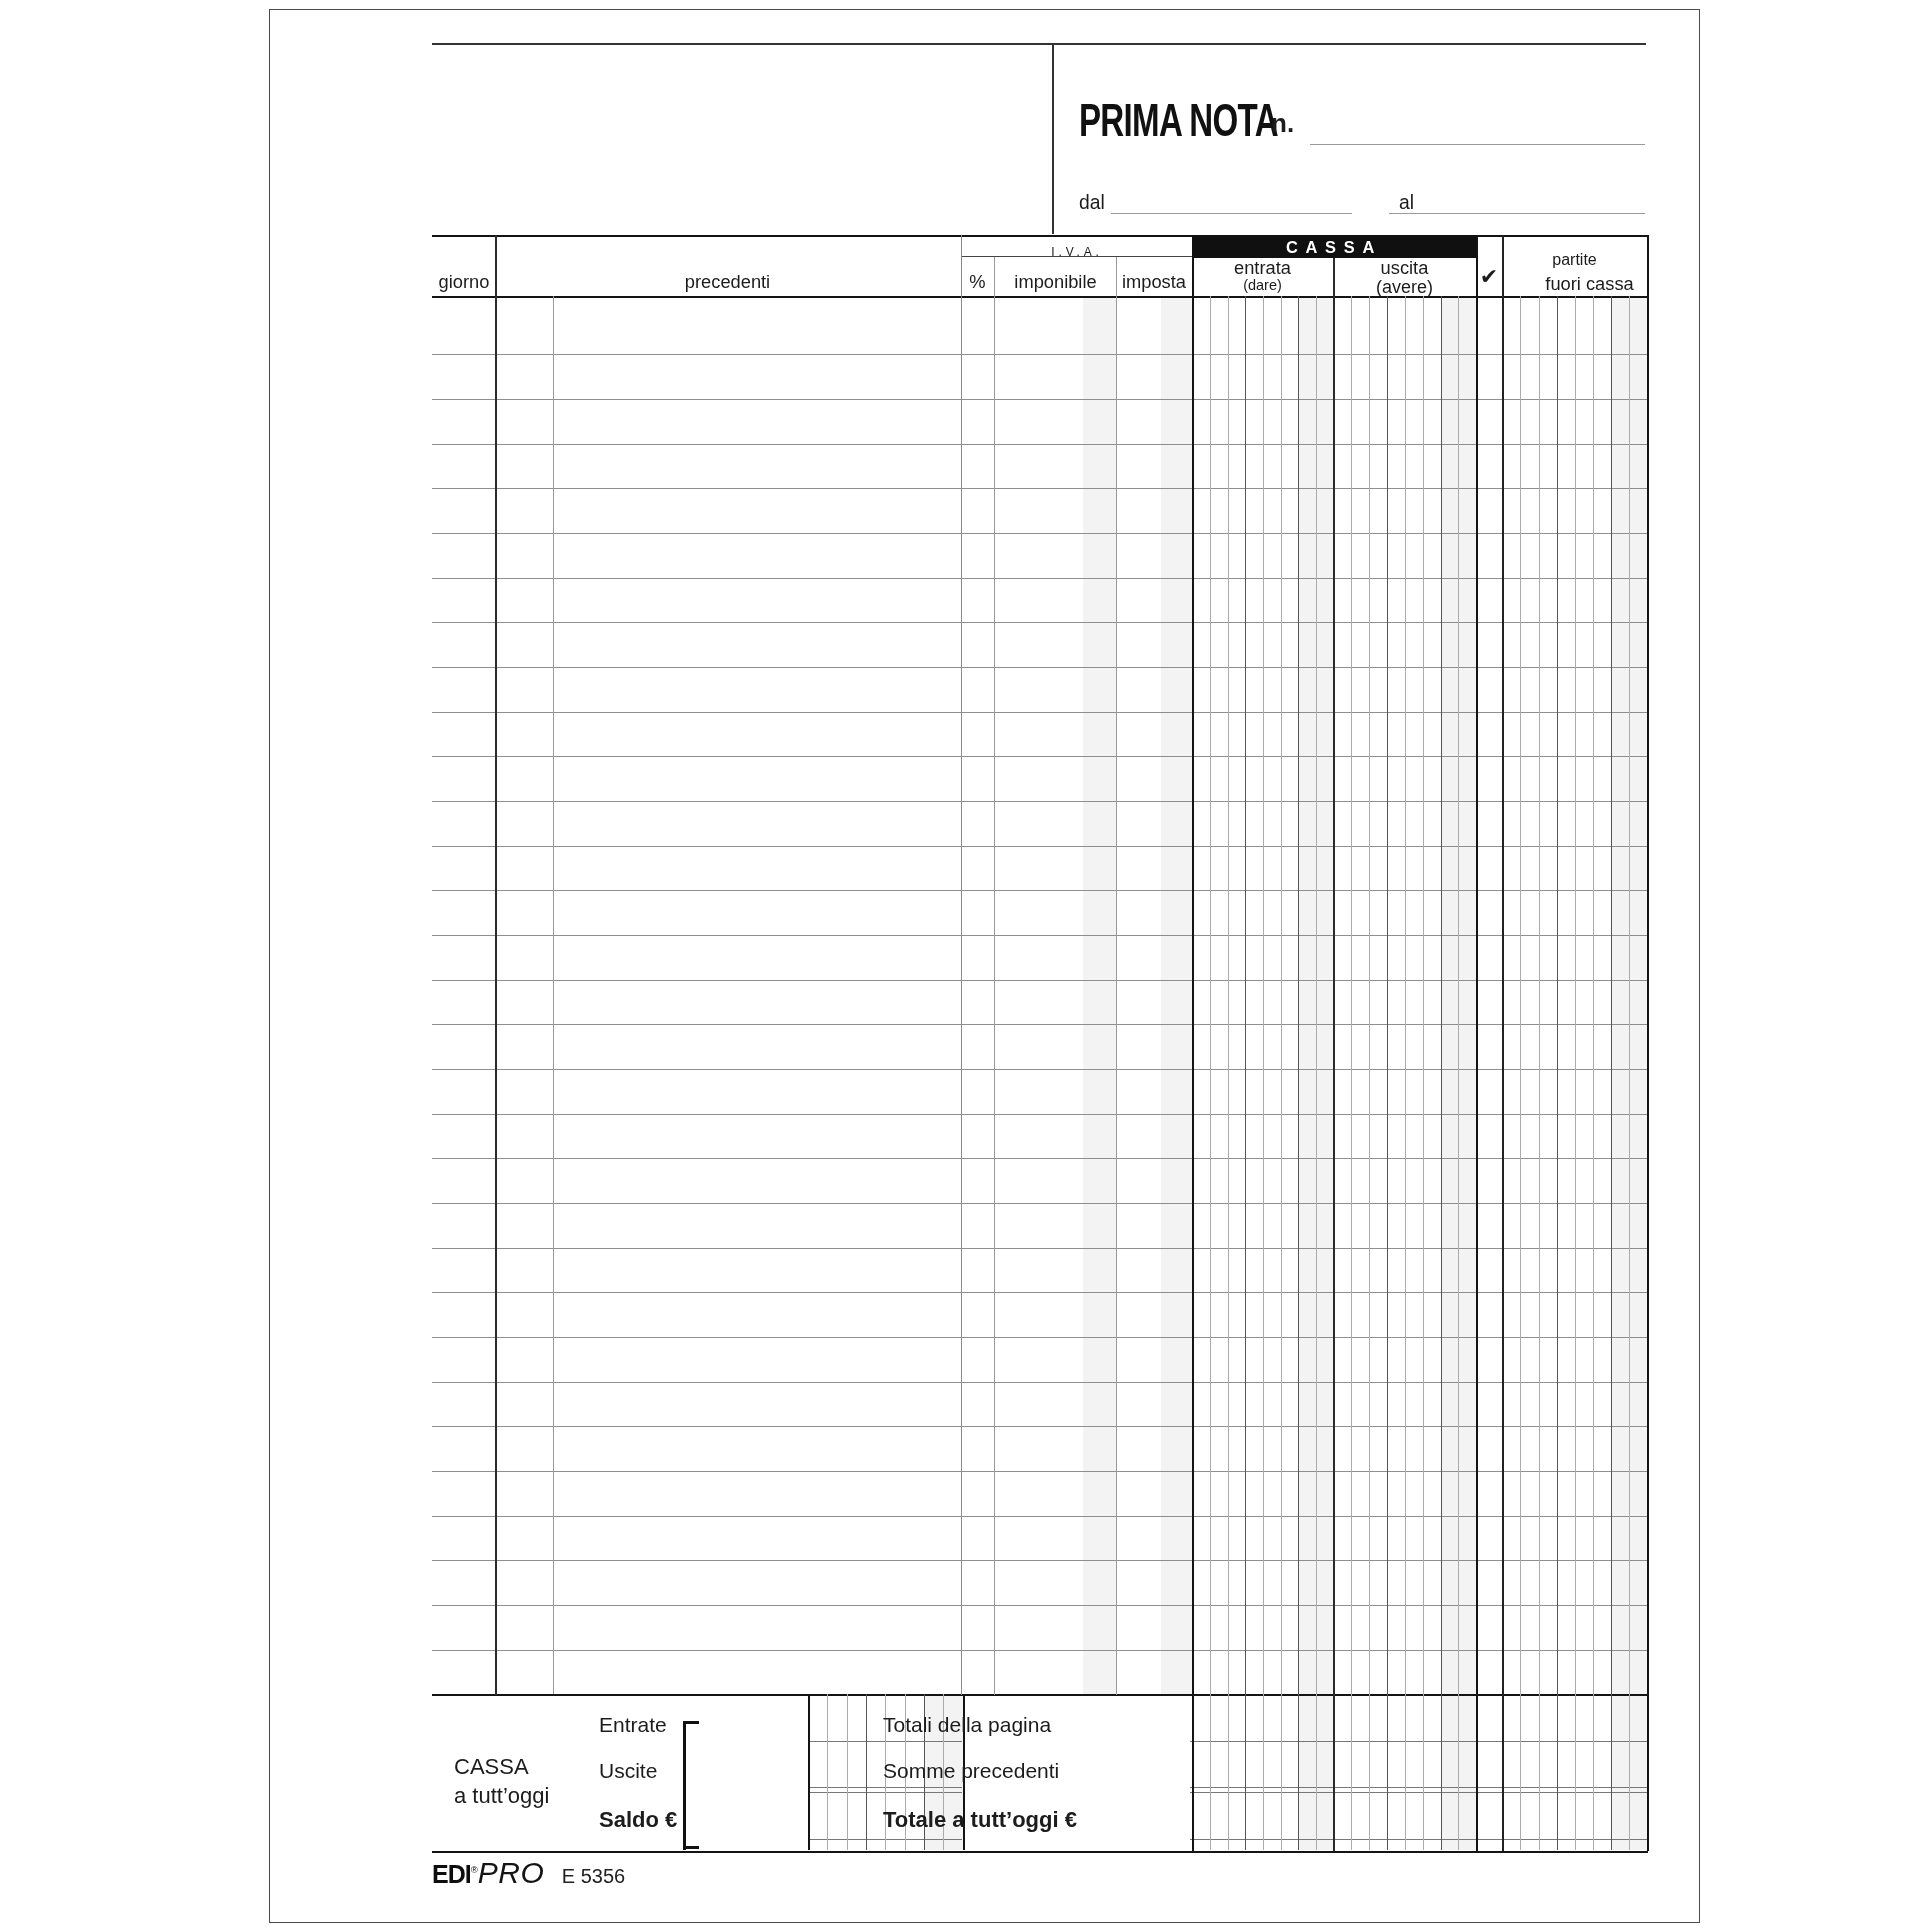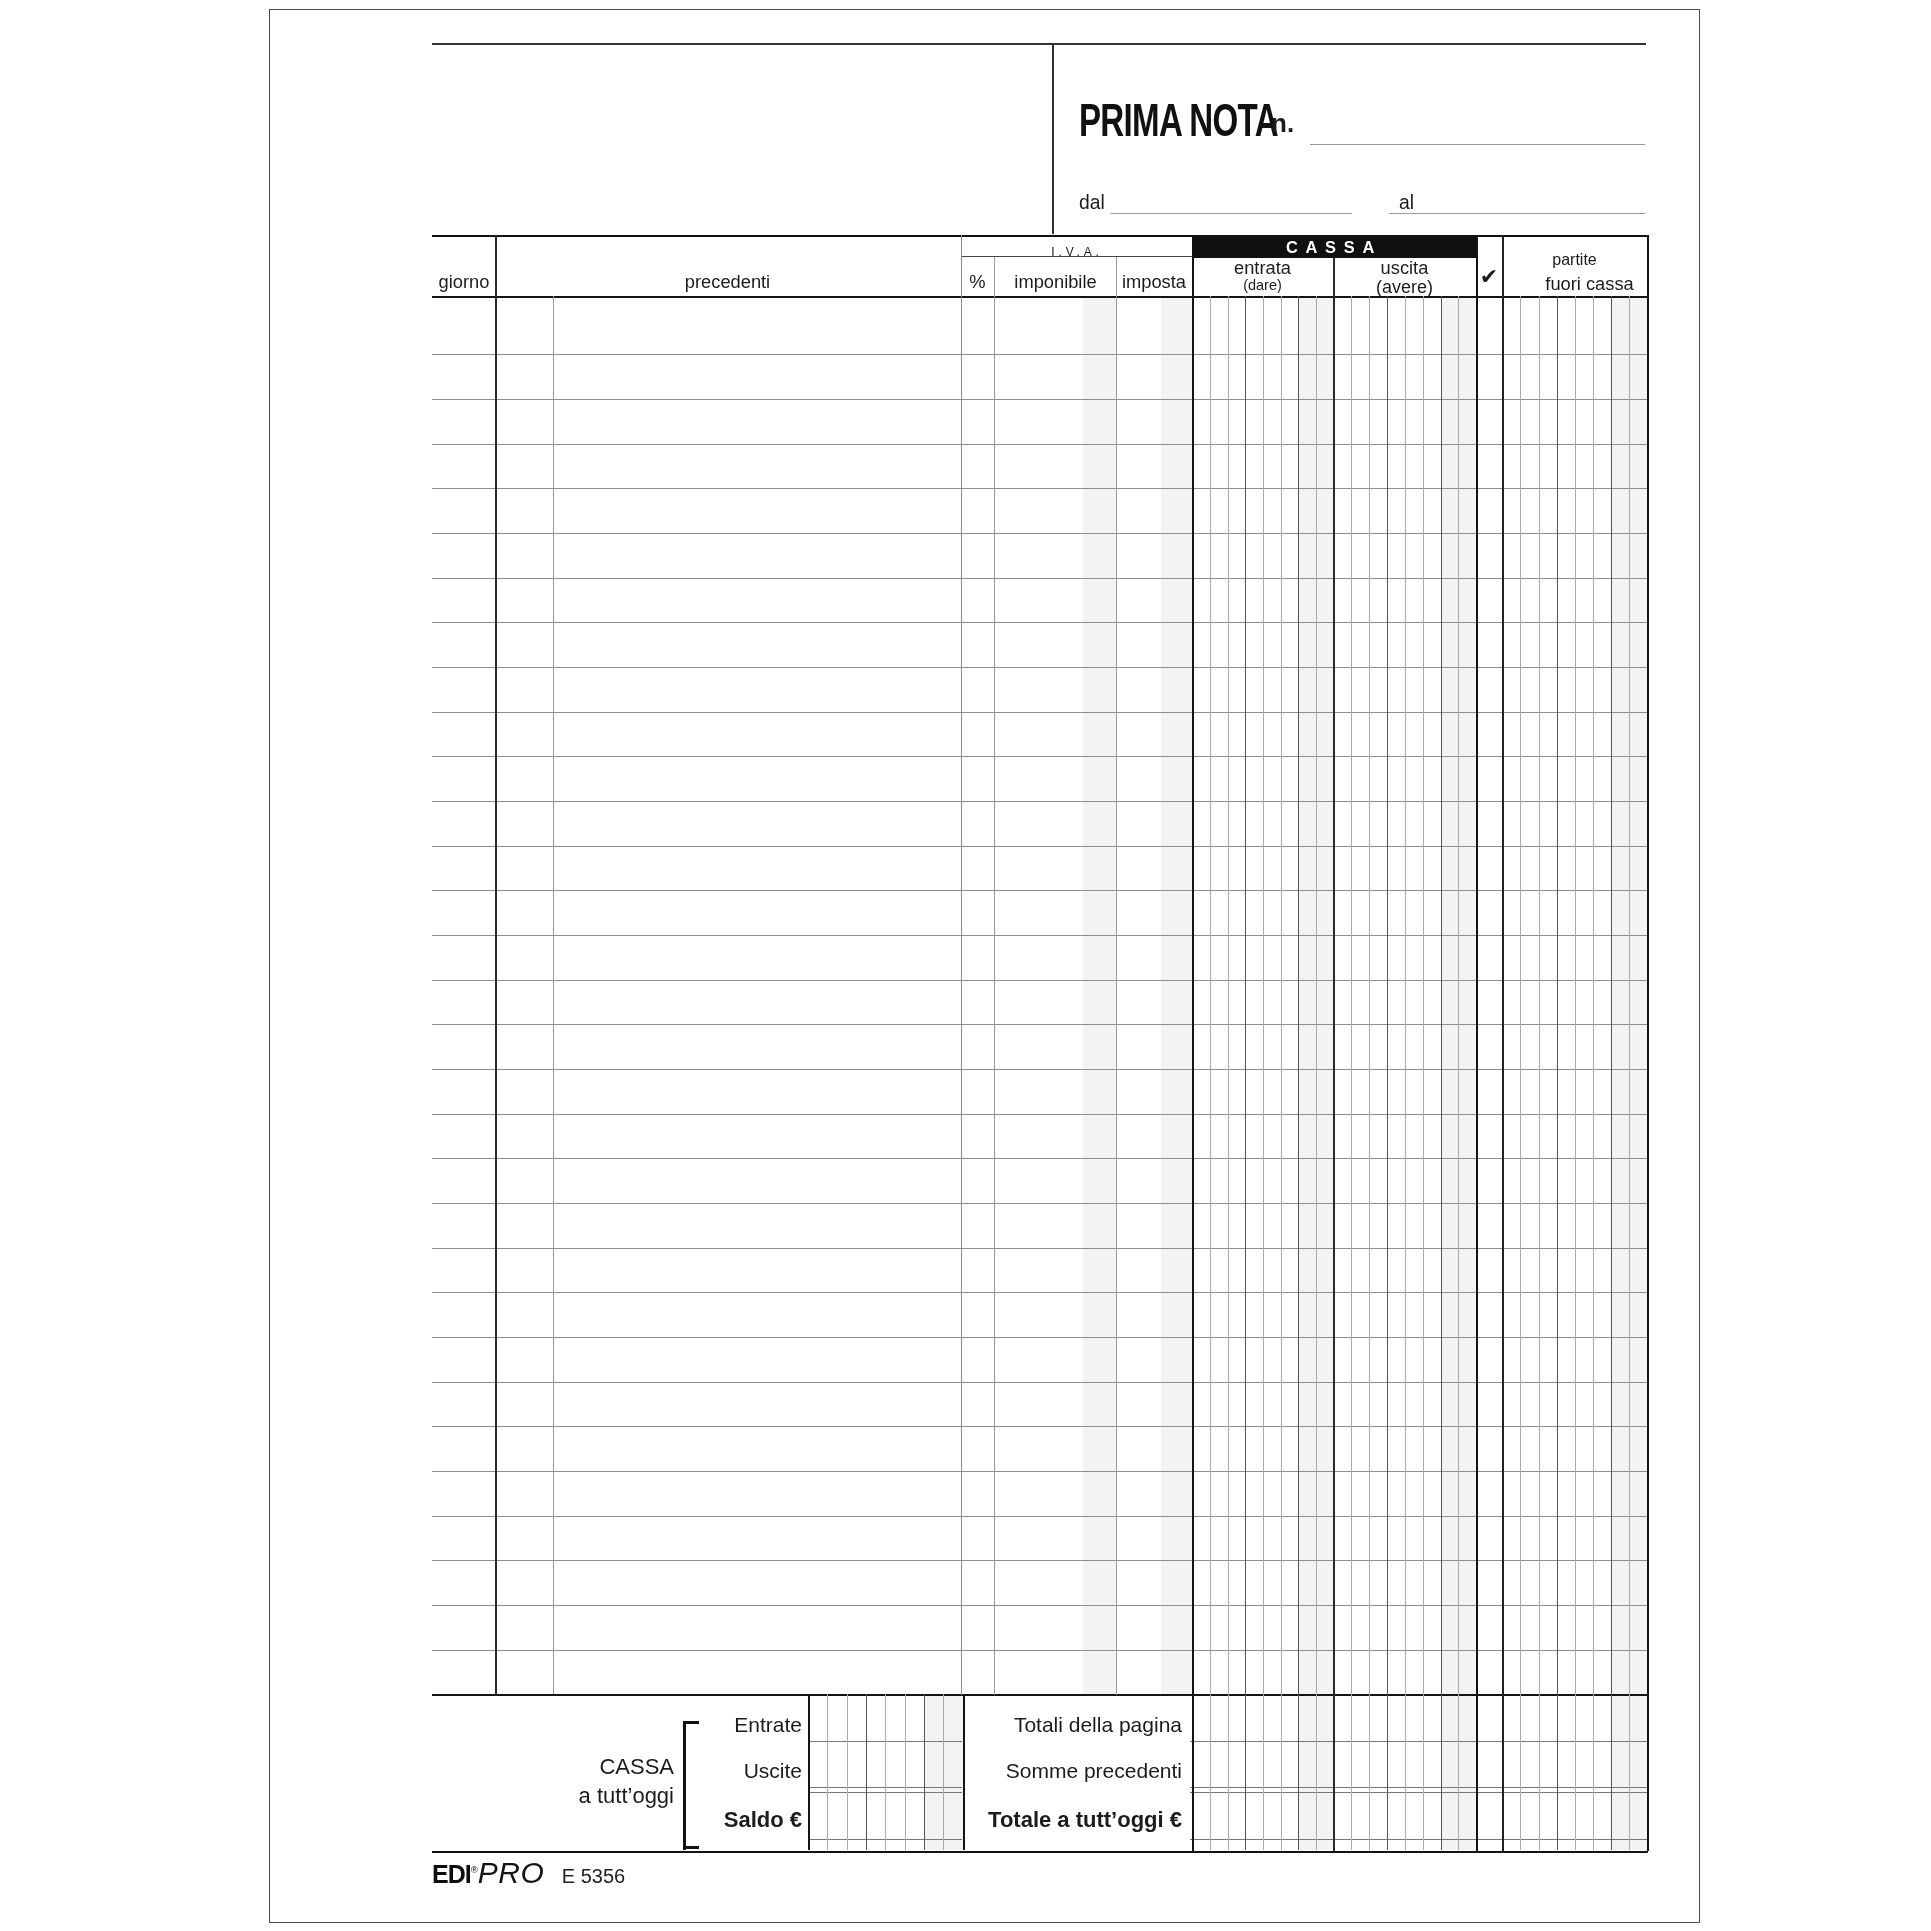--- a/index.html
+++ b/index.html
@@ -3,21 +3,21 @@
 <meta charset="utf-8">
 <style>
   html,body{margin:0;padding:0;}
   body{
     width:1931px;height:1931px;position:relative;background:#ffffff;
     font-family:"Liberation Sans","DejaVu Sans",sans-serif;color:#1a1a1a;
   }
   .abs{position:absolute;}
   .lbl{position:absolute;white-space:nowrap;color:#1c1c1c;}
   .ctr{text-align:center;}
-  .rgt{text-align:right;}
+  .rgt{}
   .vl,.hl,.band{position:absolute;}
   .band{background:#f3f3f3;}
   .page-border{position:absolute;left:269px;top:8.7px;width:1429px;height:1912px;border:1.4px solid #4a4a4a;}
   .cassa-bar{position:absolute;left:1192px;top:235px;width:284px;height:23px;background:#101010;
     color:#ffffff;font-weight:bold;font-size:16.4px;letter-spacing:7.7px;text-align:center;line-height:24px;}
   .title{font-weight:bold;font-size:46px;letter-spacing:-1px;color:#111;
     transform:scaleX(0.72);transform-origin:left top;}
   .bracket-v{position:absolute;left:683px;top:1721px;width:3.4px;height:129px;background:#111;}
   .bracket-a{position:absolute;background:#111;height:3.4px;width:16.4px;left:683px;}
   .logo-row{position:absolute;left:432px;top:1856px;display:flex;align-items:baseline;}

